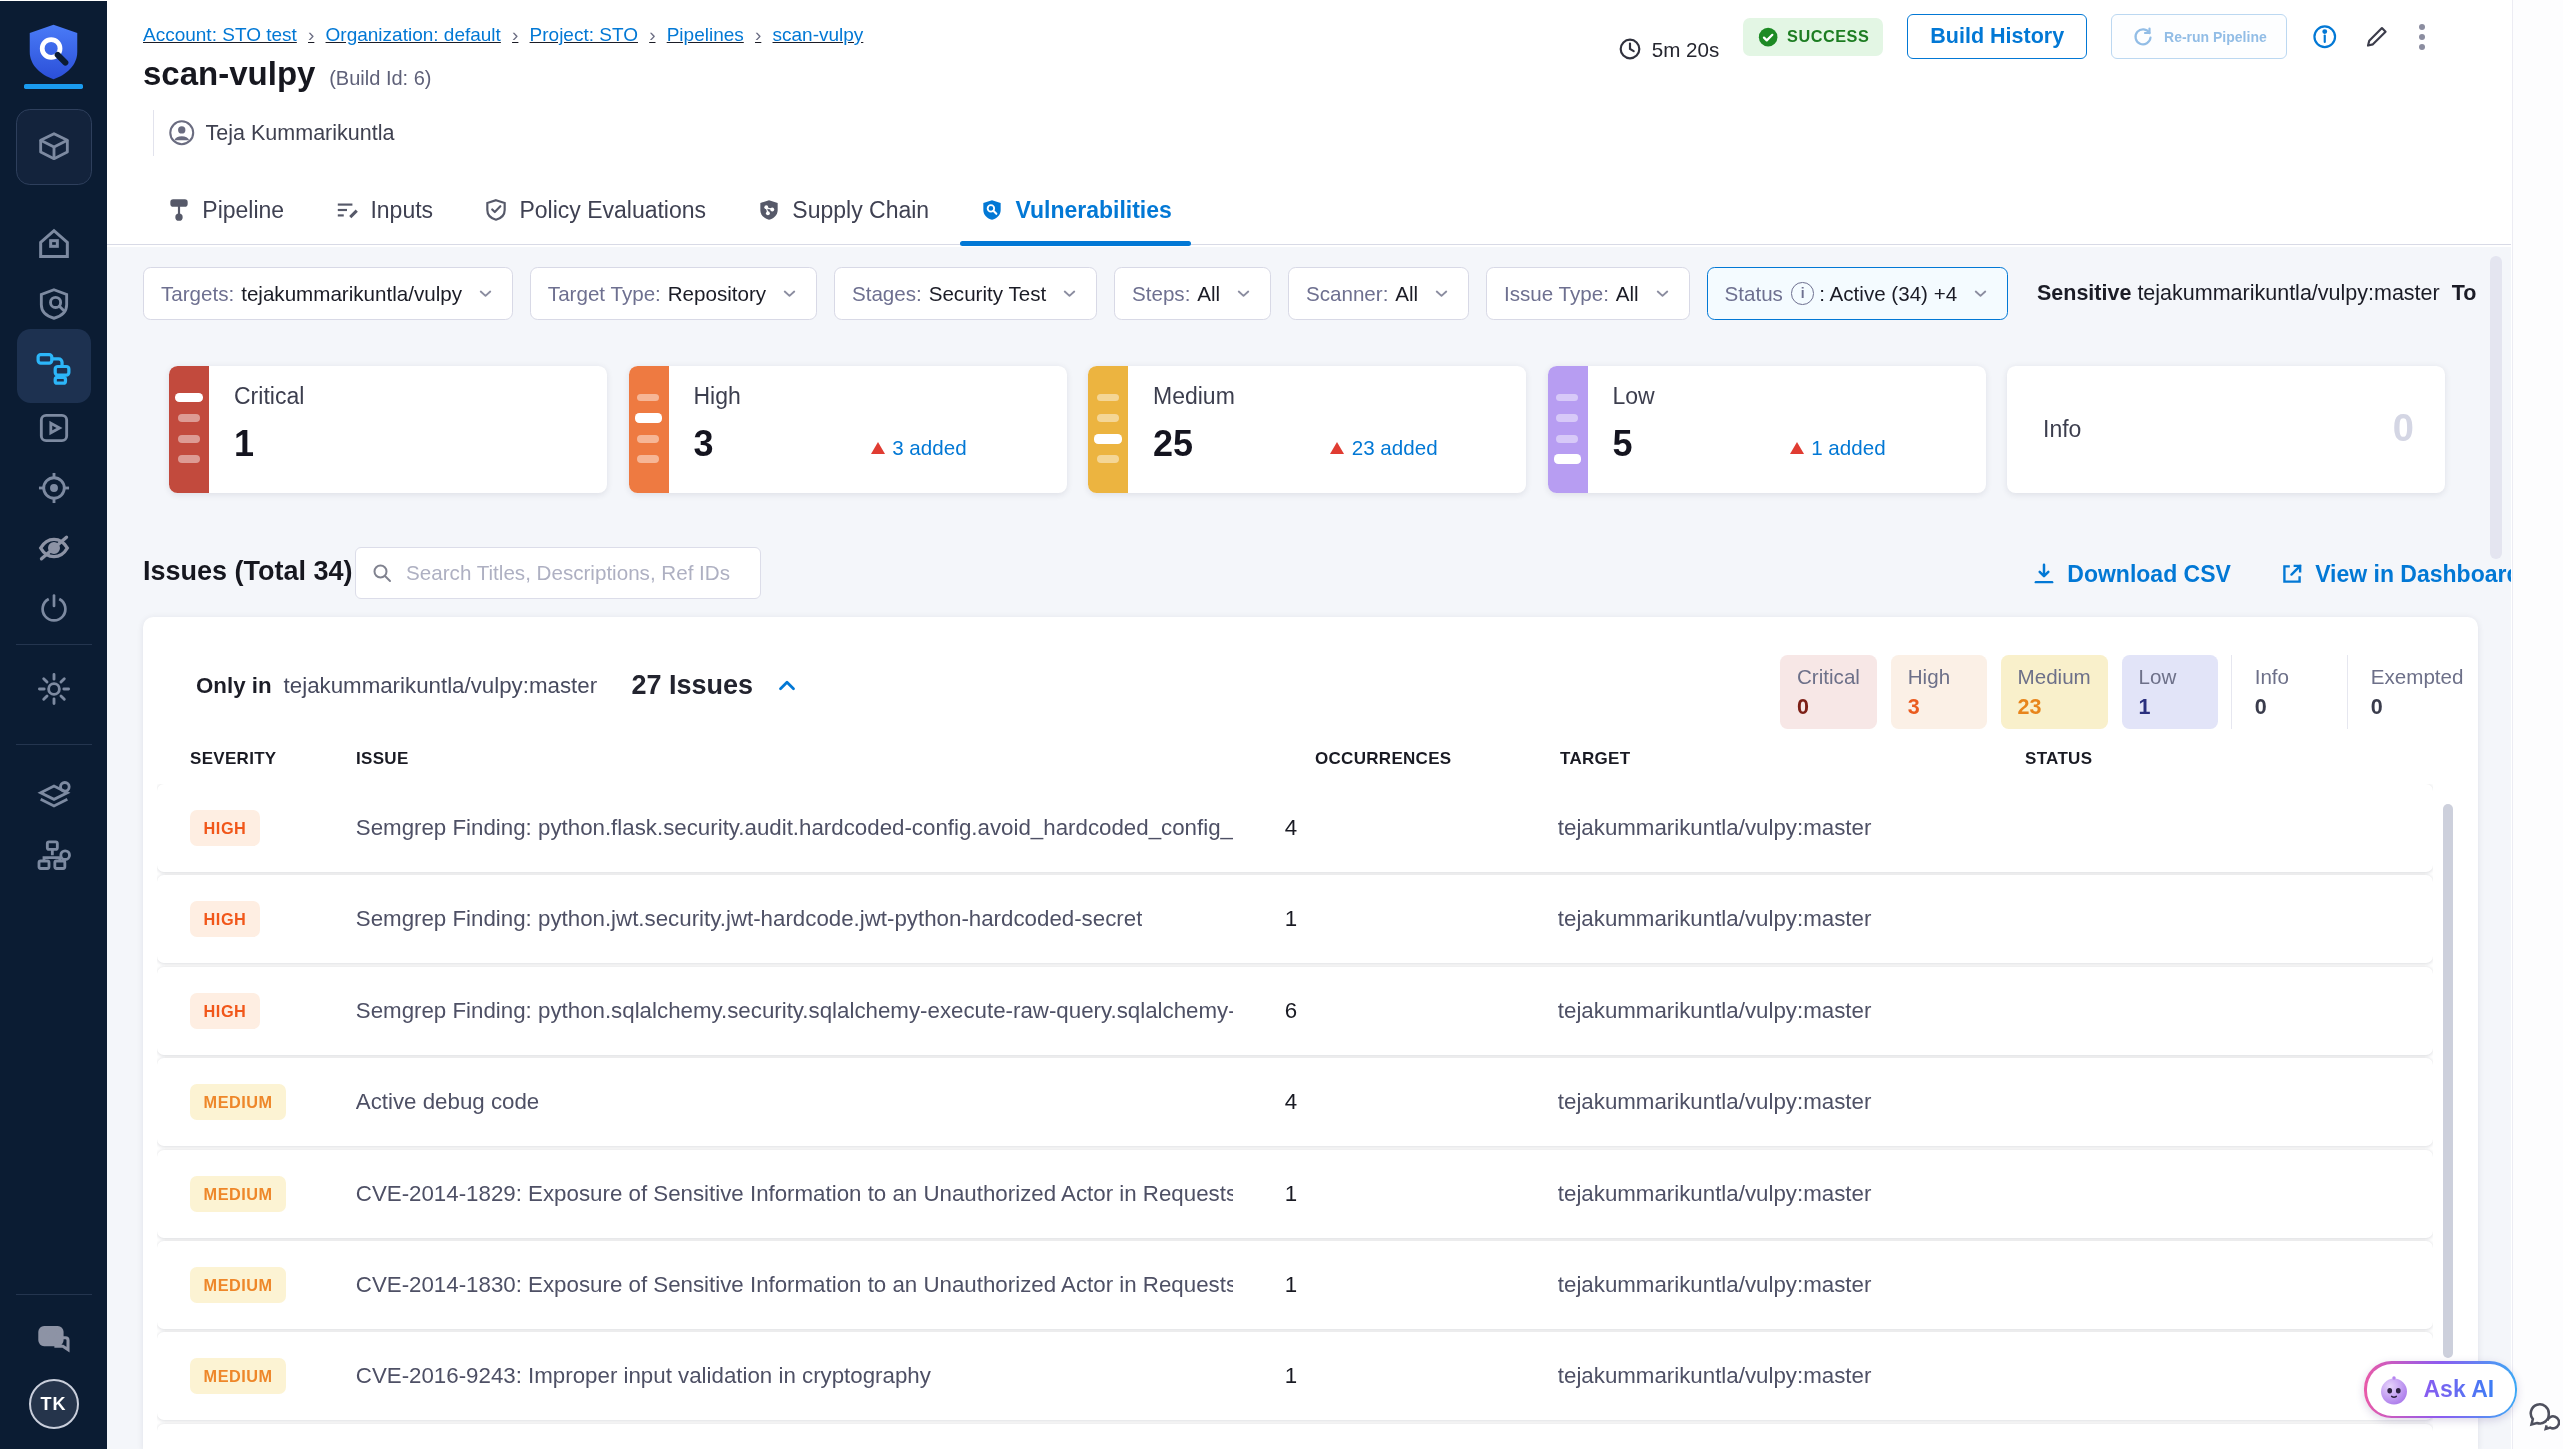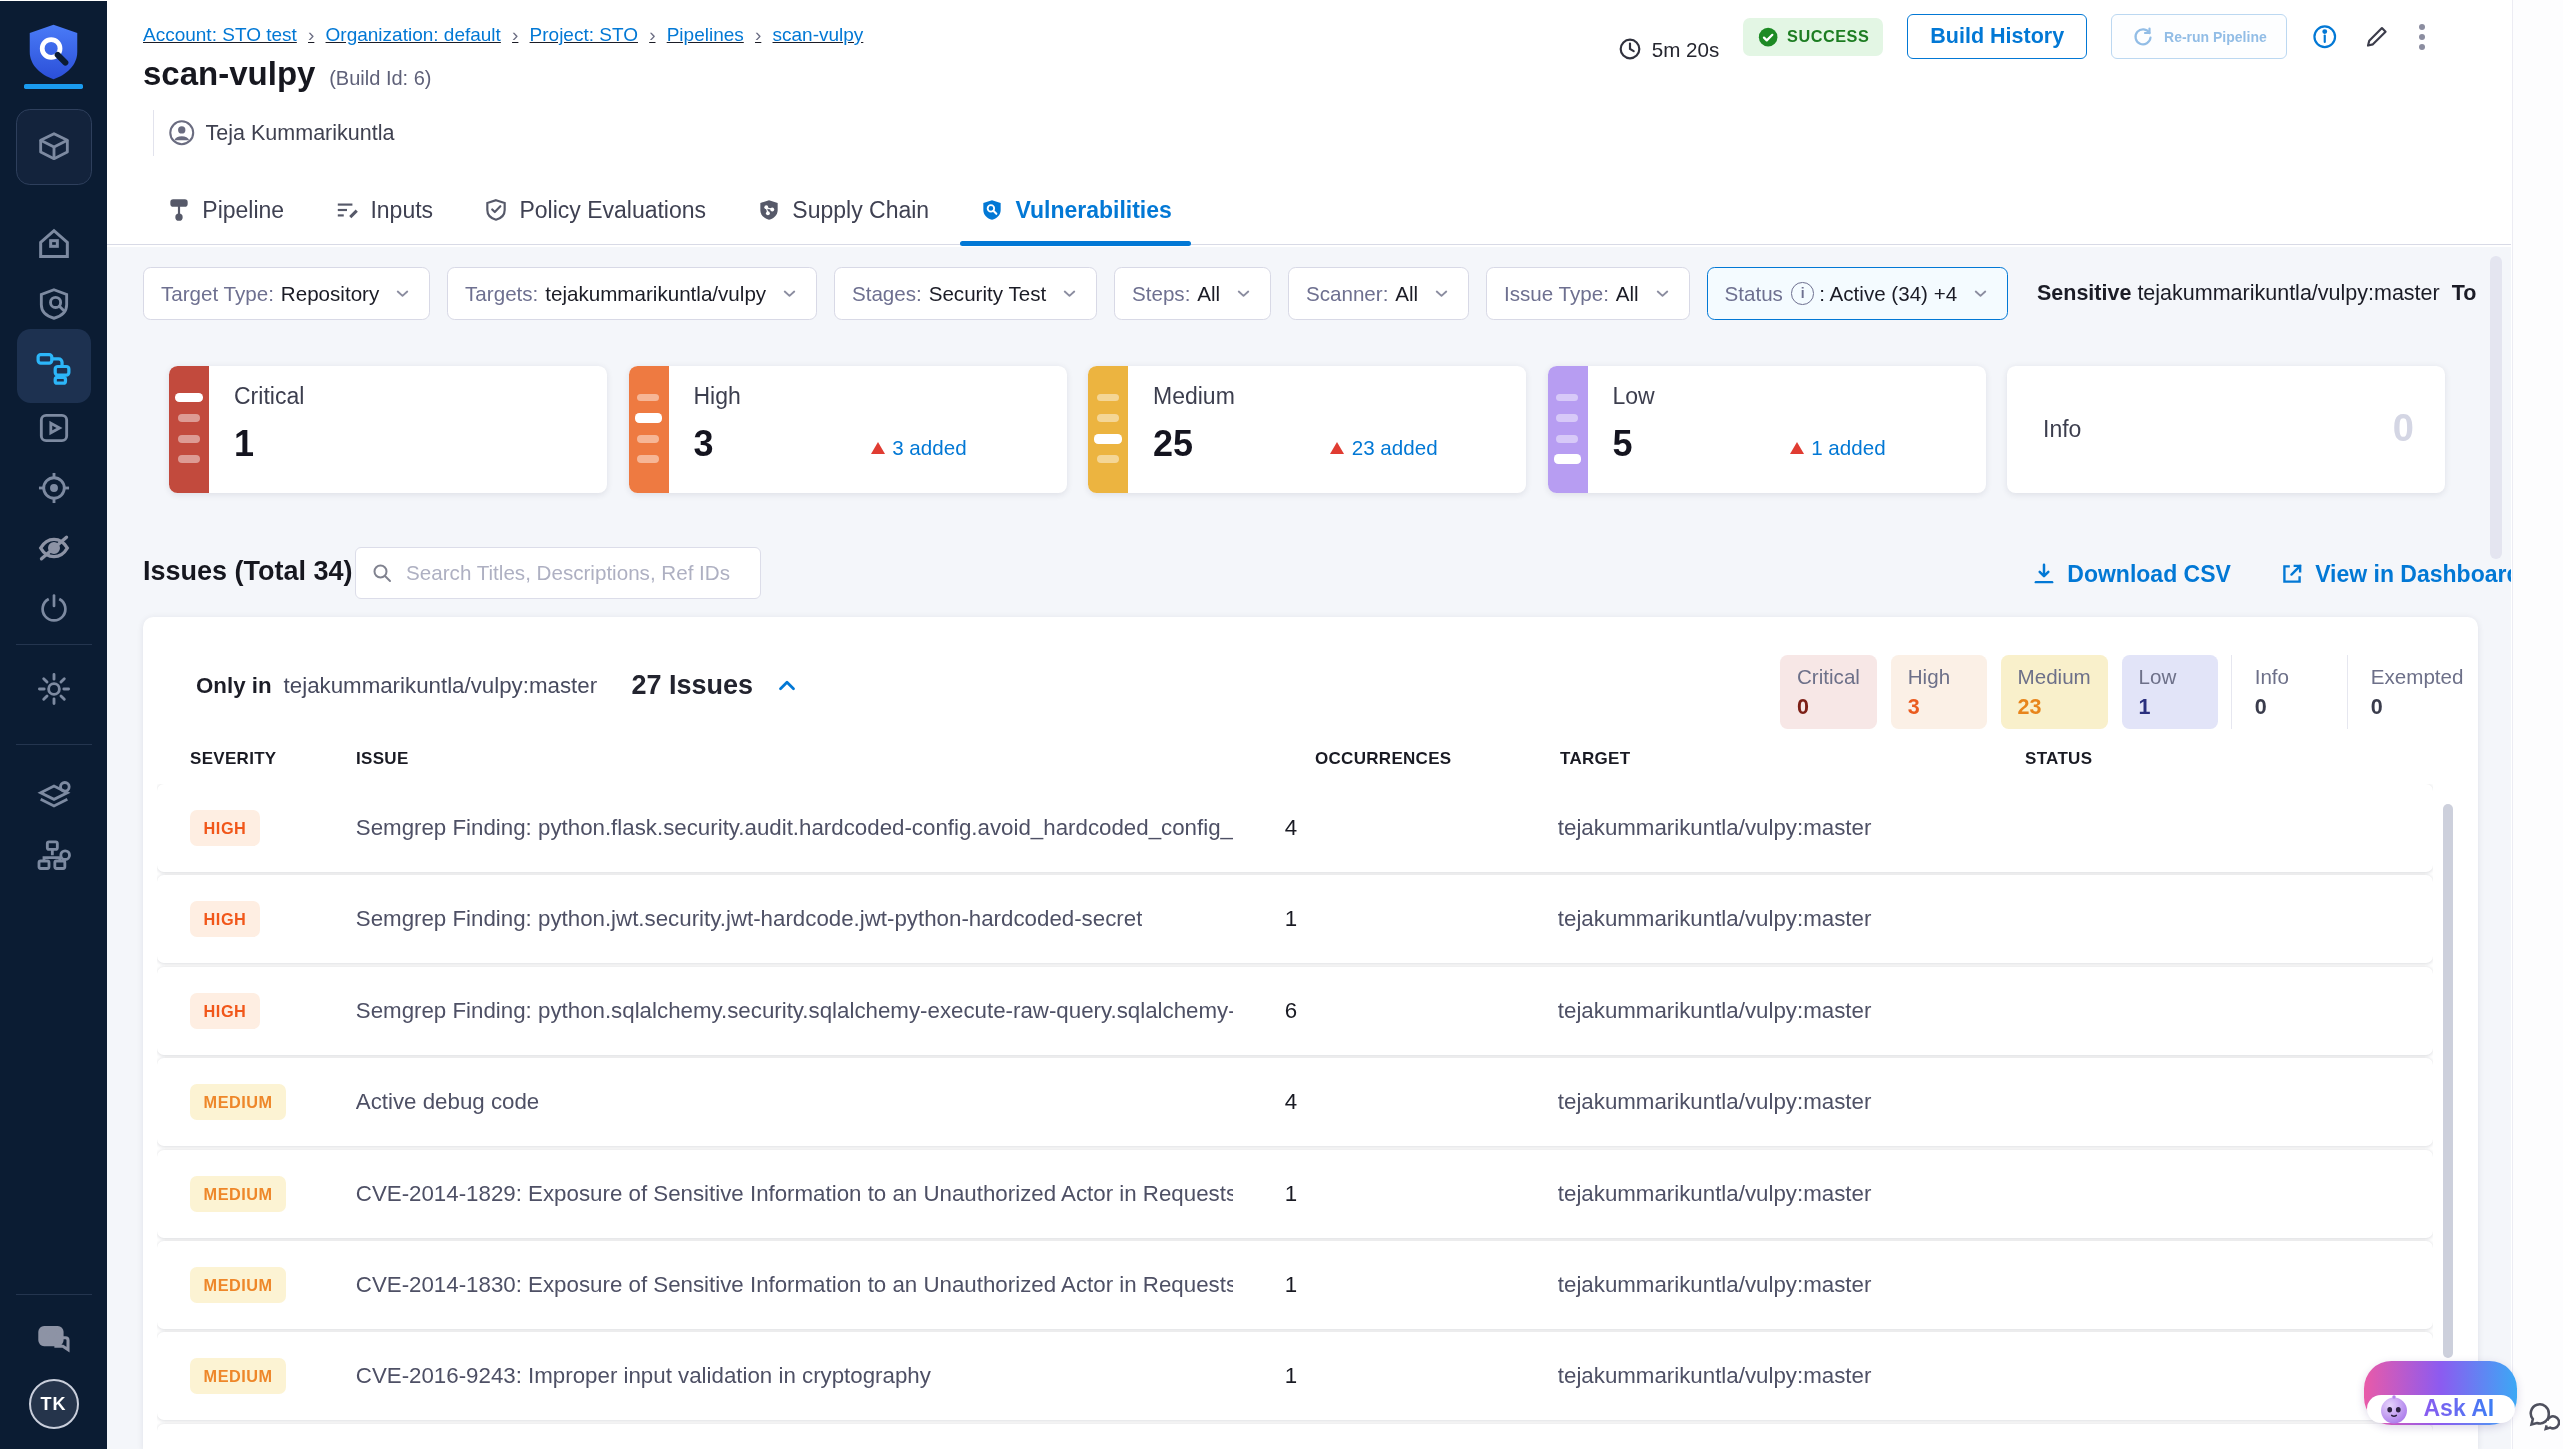--- a/index.html
+++ b/index.html
@@ -128,21 +128,21 @@
   .cell-occ{position:absolute;left:1128px;top:50%;transform:translateY(-50%);font-size:22.3px;color:#191a23;font-weight:500;}
   .cell-target{position:absolute;left:1401px;top:50%;transform:translateY(-50%);font-size:22.3px;color:#4e5065;}
   .table-thumb{position:absolute;left:2300px;top:187px;width:10.3px;height:554px;background:#cdd0dc;border-radius:5.2px;cursor:pointer;}
   .content-thumb{position:absolute;left:2383px;top:8.6px;width:12px;height:303px;background:#e4e5f0;border-radius:6px;cursor:pointer;}
 
   
   .strip{position:absolute;left:2512px;top:0;width:52px;height:1449px;background:#fdfdfe;border-left:1.7px solid #ececf3;box-sizing:border-box;}
   .chat-float{position:absolute;left:2524px;top:1399px;cursor:pointer;}
   .askai{position:absolute;left:2364px;top:1361px;padding:2.6px;border-radius:27.5px;cursor:pointer;
     background:linear-gradient(90deg,#e95aa8,#8c5bf0,#3ca8f5);box-shadow:0 2.6px 8.6px rgba(60,40,120,.18);}
-  .askai-inner{background:#fff;border-radius:25px;height:28px;display:flex;align-items:center;gap:10.3px;padding:0 20.6px 0 8.6px;margin-top:31px;}
+  .askai-inner{background:#fff;border-radius:25px;height:52px;display:flex;align-items:center;gap:10.3px;padding:0 20.6px 0 8.6px;}
   .askai-label{font-size:23px;font-weight:bold;background:linear-gradient(90deg,#8b5bf0,#3c7ef5);
     -webkit-background-clip:text;background-clip:text;color:#7b5bf0;-webkit-text-fill-color:transparent;}
 </style>
 </head>
 <body>
 
 <div id="app">
 
   <div class="sidebar">
     <div class="nav-item" style="top:19px;height:64px;">
@@ -370,32 +370,32 @@
       </div>
     </div>
   </div>
 
   <div class="content">
 
     <div class="filters">
       <div style="display:flex;gap:17px;align-items:center;">
 
           <div class="pill">
-            <span class="pill-label">Target Type:</span>
-
-            <span class="pill-value">Repository</span>
+            <span class="pill-label">Targets:</span>
+
+            <span class="pill-value">tejakummarikuntla/vulpy</span>
             <svg class="chev" width="19" height="19" viewBox="0 0 24 24" fill="none" stroke="#8b8da0" stroke-width="2.4">
               <path d="M6 9.5 L12 15 L18 9.5" stroke-linecap="round" stroke-linejoin="round"></path>
             </svg>
           </div>
 
           <div class="pill">
-            <span class="pill-label">Targets:</span>
-
-            <span class="pill-value">tejakummarikuntla/vulpy</span>
+            <span class="pill-label">Target Type:</span>
+
+            <span class="pill-value">Repository</span>
             <svg class="chev" width="19" height="19" viewBox="0 0 24 24" fill="none" stroke="#8b8da0" stroke-width="2.4">
               <path d="M6 9.5 L12 15 L18 9.5" stroke-linecap="round" stroke-linejoin="round"></path>
             </svg>
           </div>
 
           <div class="pill">
             <span class="pill-label">Stages:</span>
 
             <span class="pill-value">Security Test</span>
             <svg class="chev" width="19" height="19" viewBox="0 0 24 24" fill="none" stroke="#8b8da0" stroke-width="2.4">

